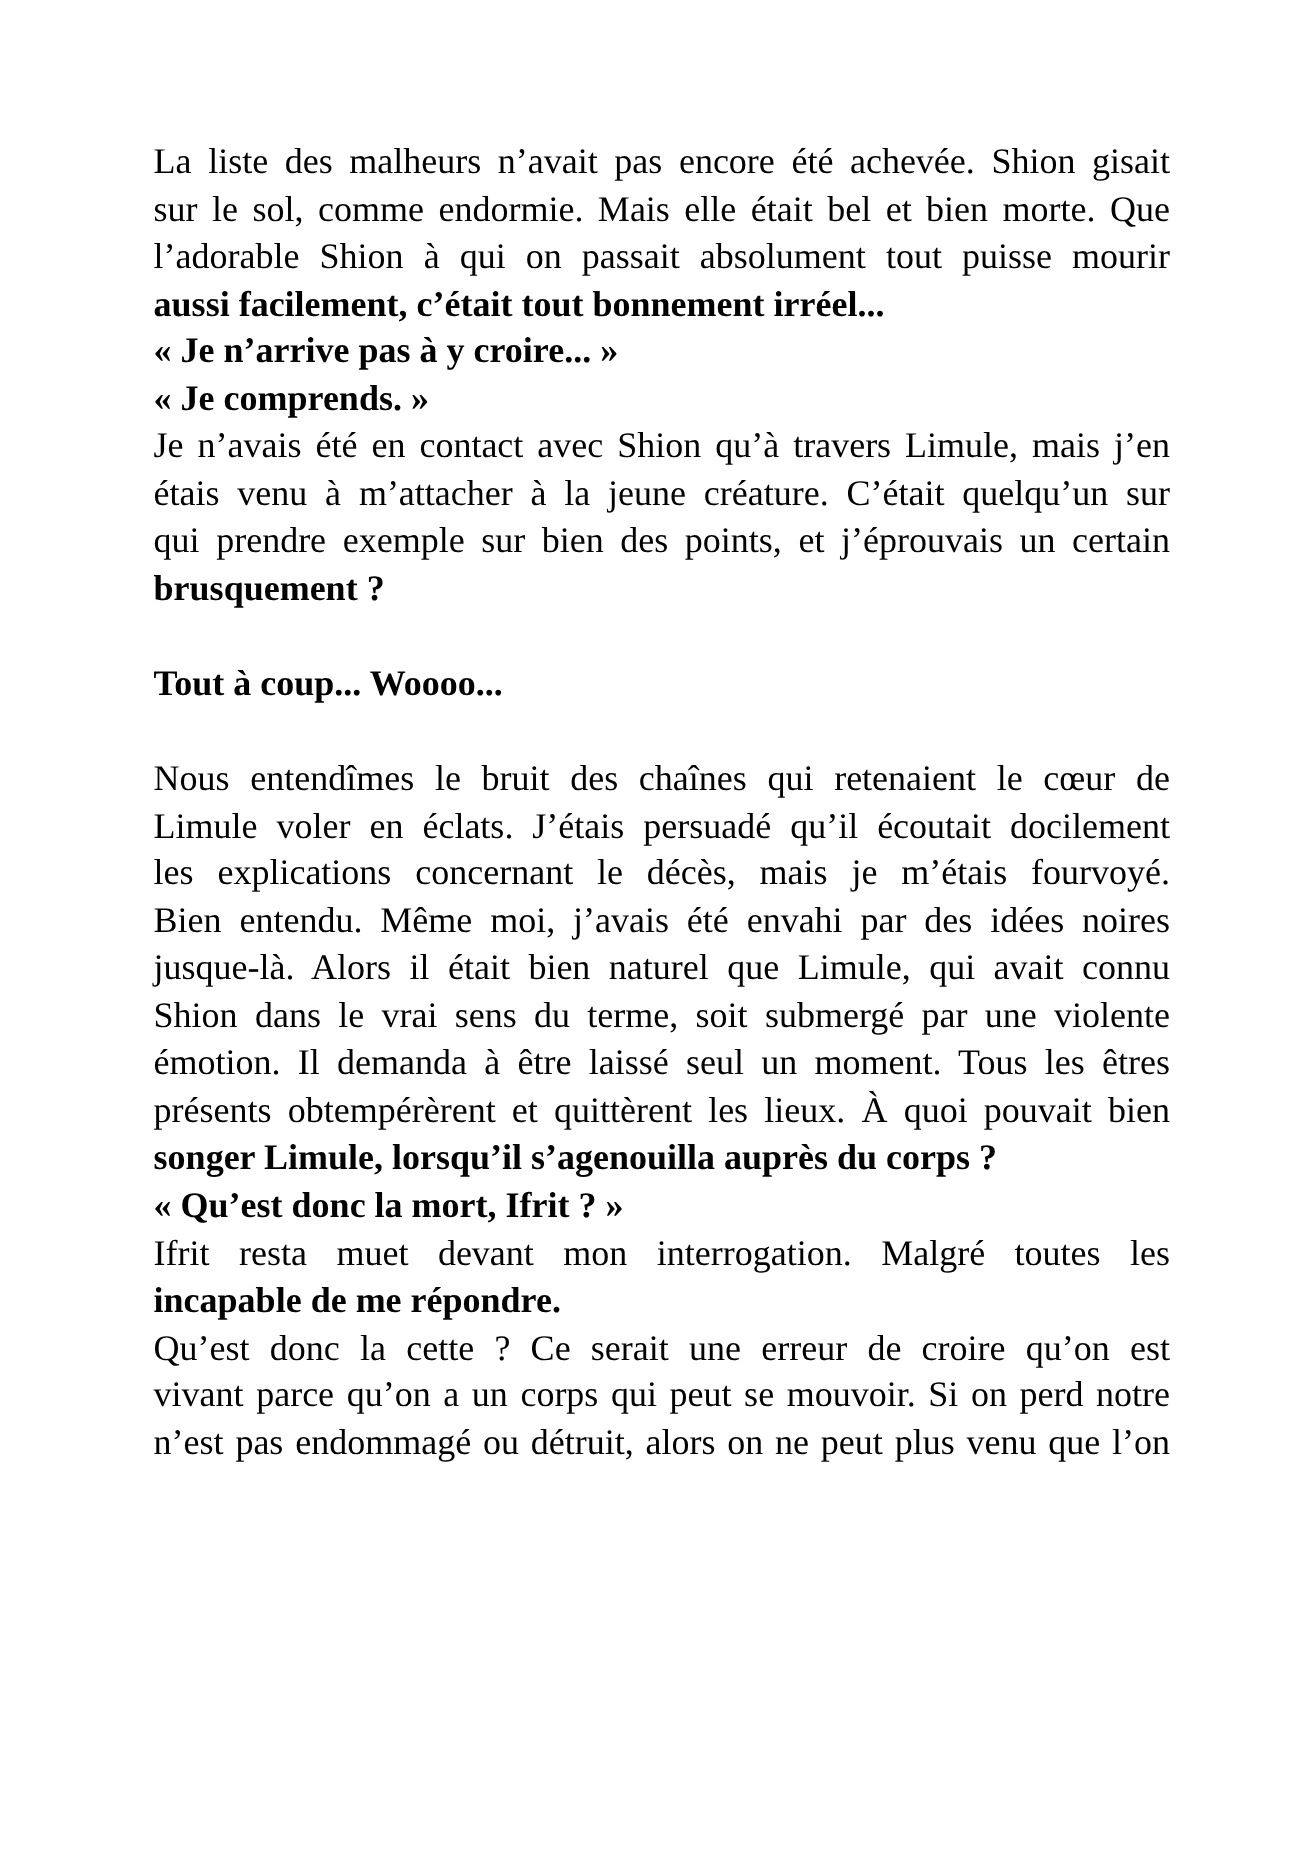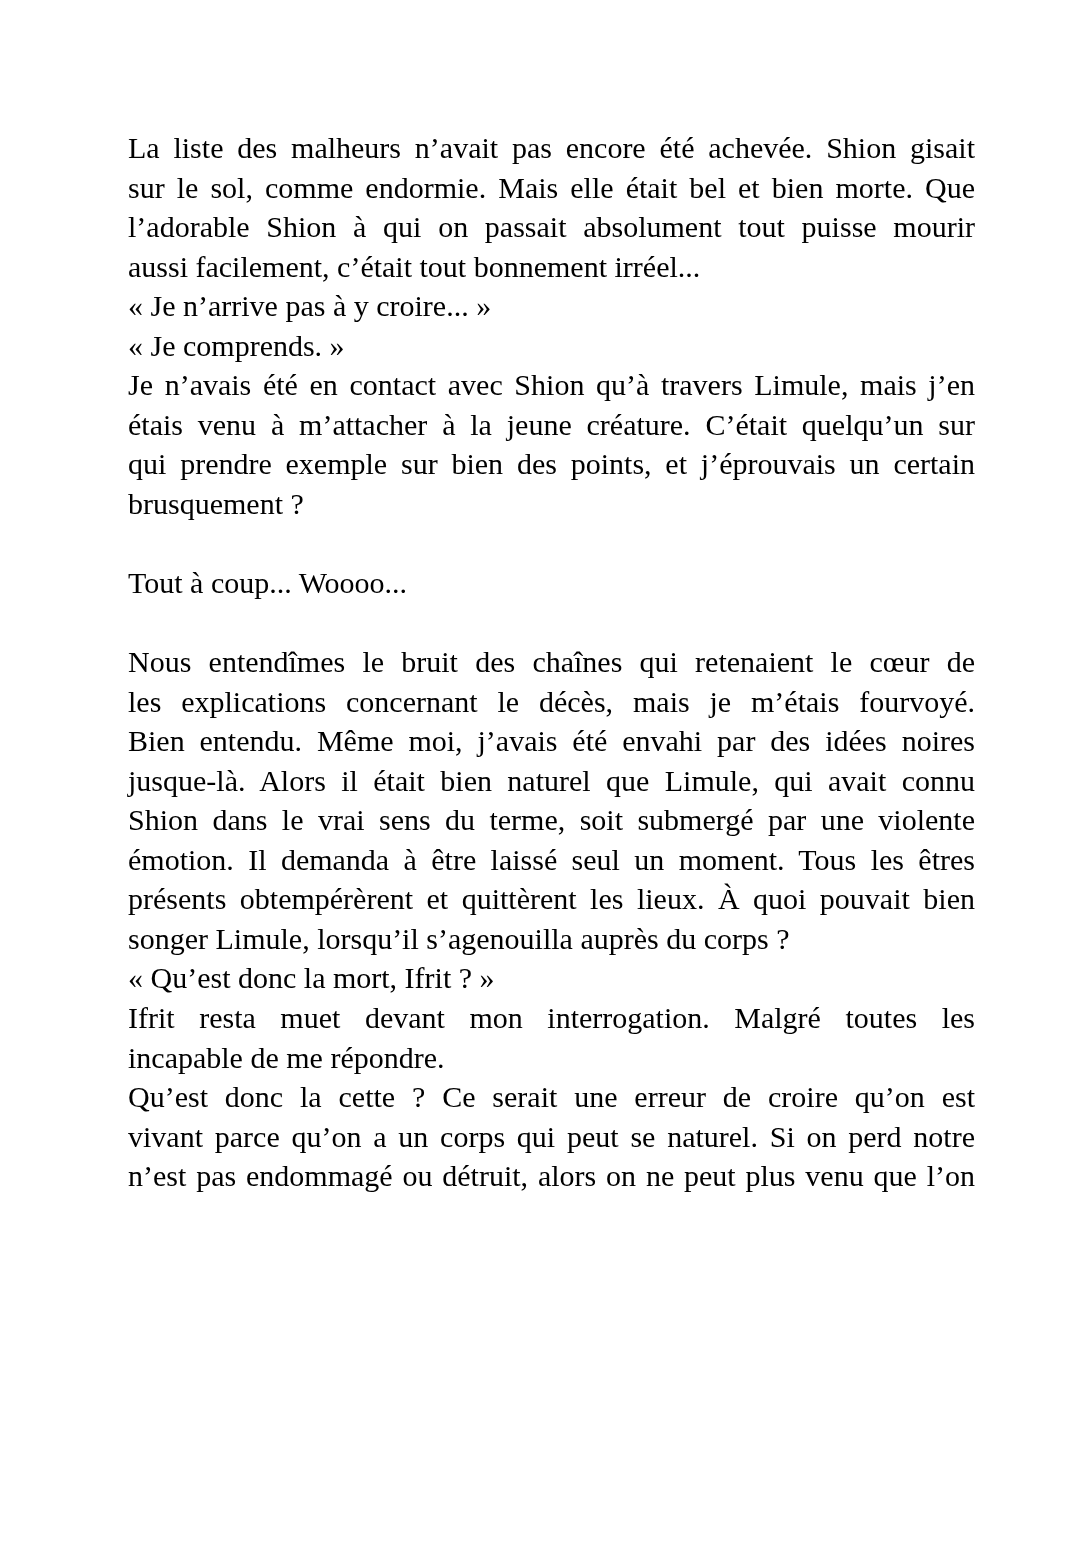--- a/index.html
+++ b/index.html
@@ -14,39 +14,40 @@
     position: relative;
   }
   .page {
     position: absolute;
     inset: 0;
     background: #ffffff;
   }
   .text-block {
     position: absolute;
     left: 128px;
-    top: 128px;
+    top: 115px;
     width: 847px;
     color: #000000;
     font-family: "Liberation Serif", "DejaVu Serif", serif;
     font-size: 30px;
     line-height: 39.55px;
   }
   .paragraph {
     margin: 0;
     padding: 0;
   }
   .line {
     text-align: justify;
     
     text-align-last: justify;
     white-space: normal;
   }
   .line.last-line {
     text-align-last: left;
+    font-weight: bold;
   }
   .line.justify-last {
     text-align-last: justify;
   }
   .spacer {
     height: 39.55px;
   }
 </style>
 </head>
 <body>
@@ -71,34 +72,35 @@
         <div class="line">qui prendre exemple sur bien des points, et j’éprouvais un certain</div>
         <div class="line last-line">brusquement ?</div>
       </div>
       <div class="spacer"></div>
       <div class="paragraph">
         <div class="line last-line">Tout à coup... Woooo...</div>
       </div>
       <div class="spacer"></div>
       <div class="paragraph">
         <div class="line">Nous entendîmes le bruit des chaînes qui retenaient le cœur de</div>
+        <div class="line">Limule voler en éclats. J’étais persuadé qu’il écoutait docilement</div>
         <div class="line">les explications concernant le décès, mais je m’étais fourvoyé.</div>
         <div class="line">Bien entendu. Même moi, j’avais été envahi par des idées noires</div>
         <div class="line">jusque-là. Alors il était bien naturel que Limule, qui avait connu</div>
         <div class="line">Shion dans le vrai sens du terme, soit submergé par une violente</div>
         <div class="line">émotion. Il demanda à être laissé seul un moment. Tous les êtres</div>
         <div class="line">présents obtempérèrent et quittèrent les lieux. À quoi pouvait bien</div>
         <div class="line last-line">songer Limule, lorsqu’il s’agenouilla auprès du corps ?</div>
       </div>
       <div class="paragraph">
         <div class="line last-line">« Qu’est donc la mort, Ifrit ? »</div>
       </div>
       <div class="paragraph">
         <div class="line">Ifrit resta muet devant mon interrogation. Malgré toutes les</div>
         <div class="line last-line">incapable de me répondre.</div>
       </div>
       <div class="paragraph">
         <div class="line">Qu’est donc la cette ? Ce serait une erreur de croire qu’on est</div>
-        <div class="line">vivant parce qu’on a un corps qui peut se naturel. Si on perd notre</div>
+        <div class="line">vivant parce qu’on a un corps qui peut se mouvoir. Si on perd notre</div>
         <div class="line justify-last">n’est pas endommagé ou détruit, alors on ne peut plus venu que l’on</div>
       </div>
     </div>
 </div>
 
 </body></html>

